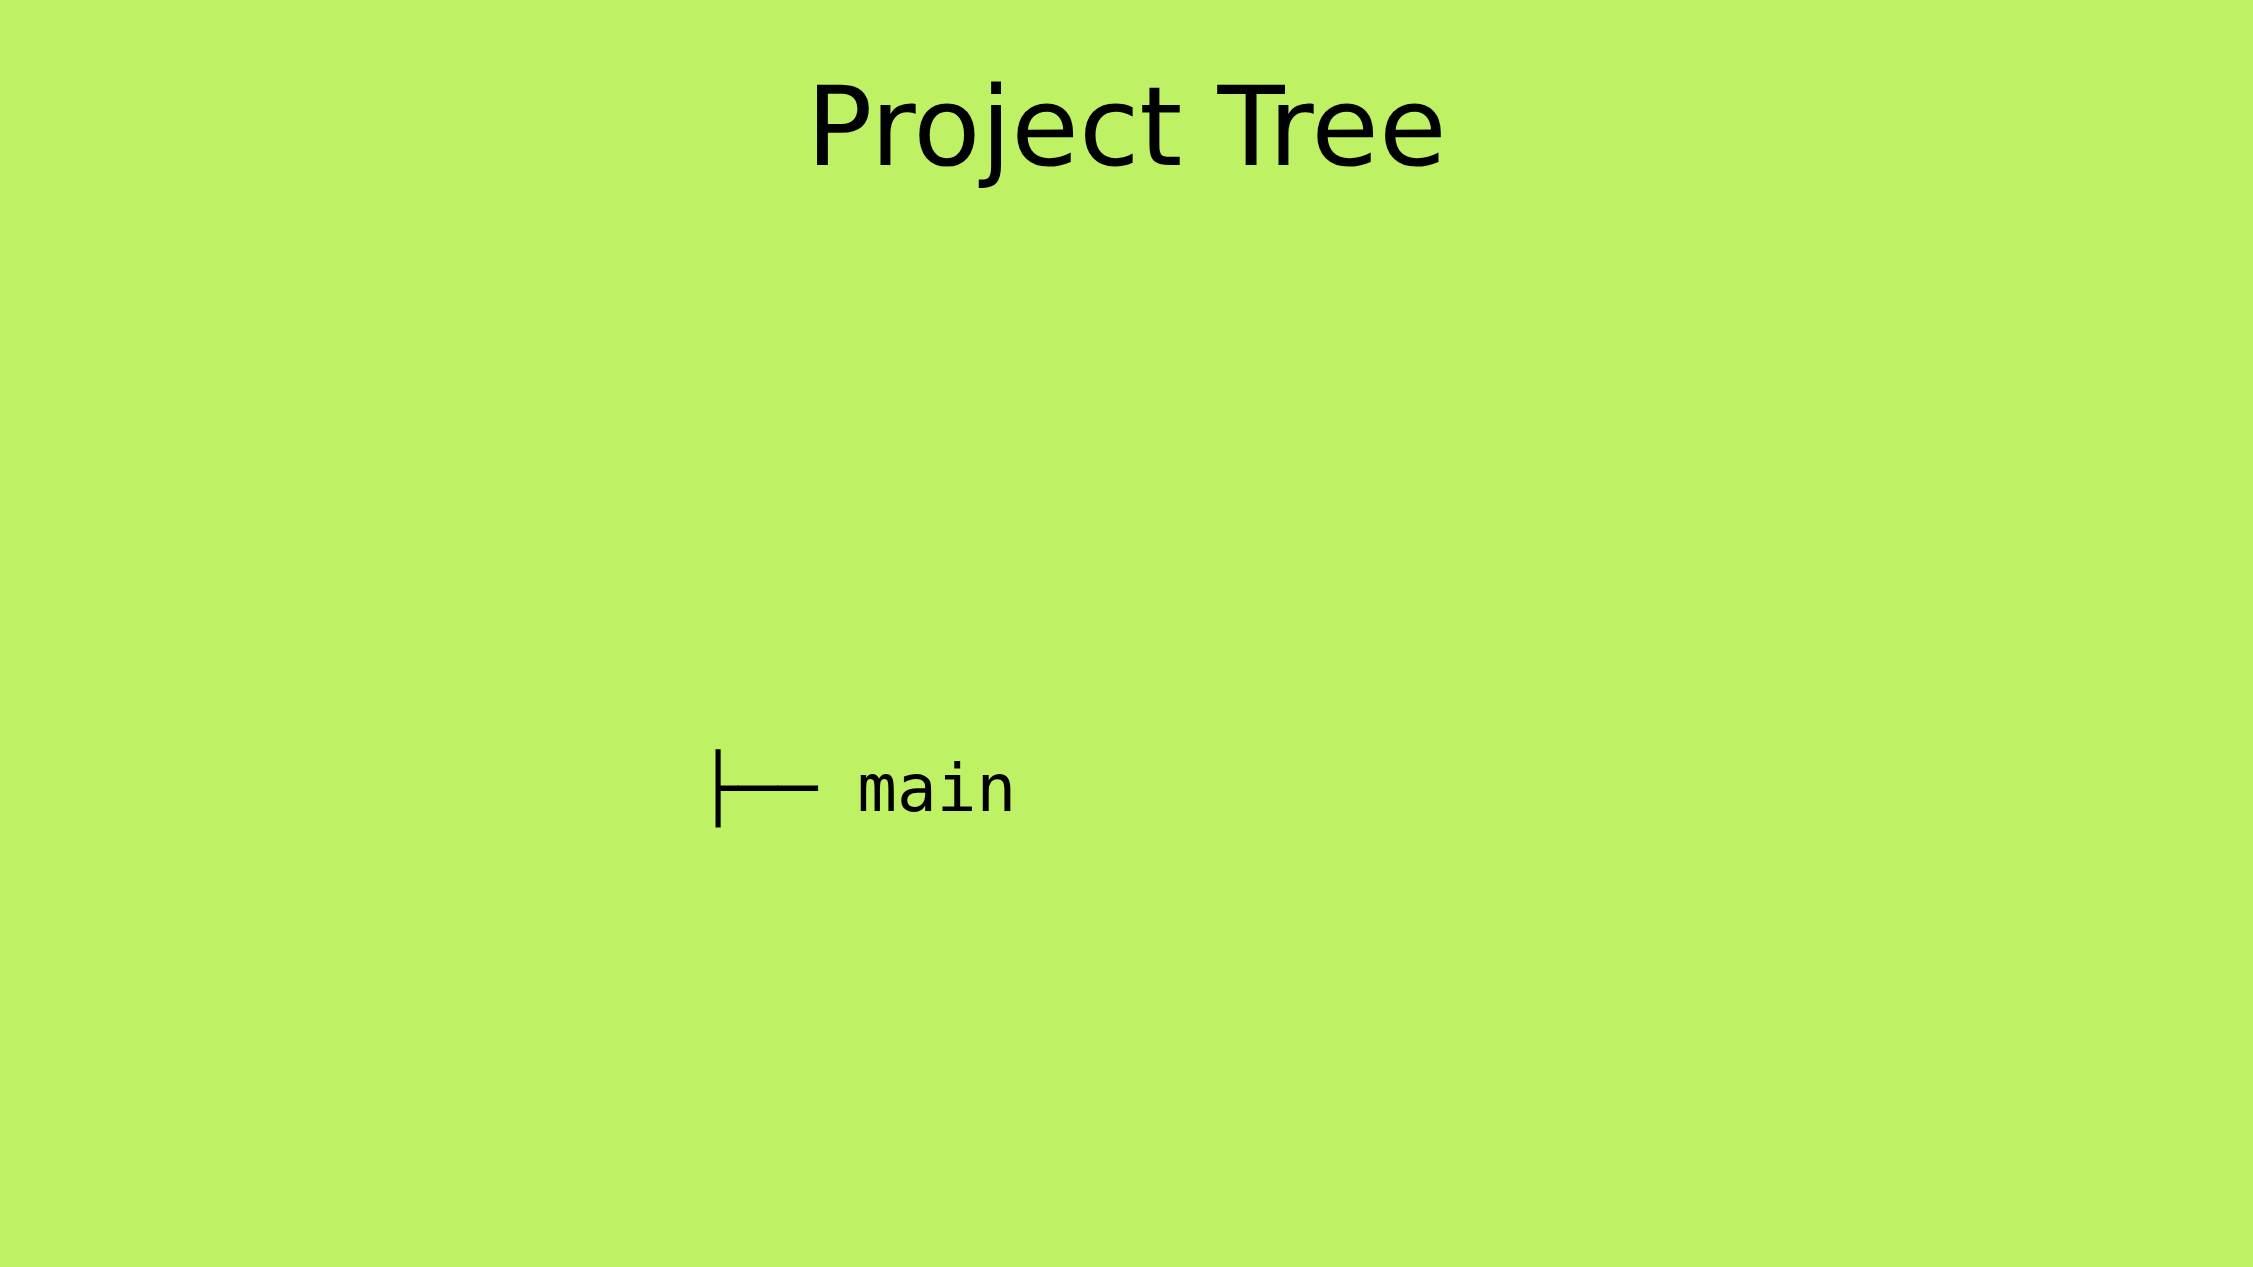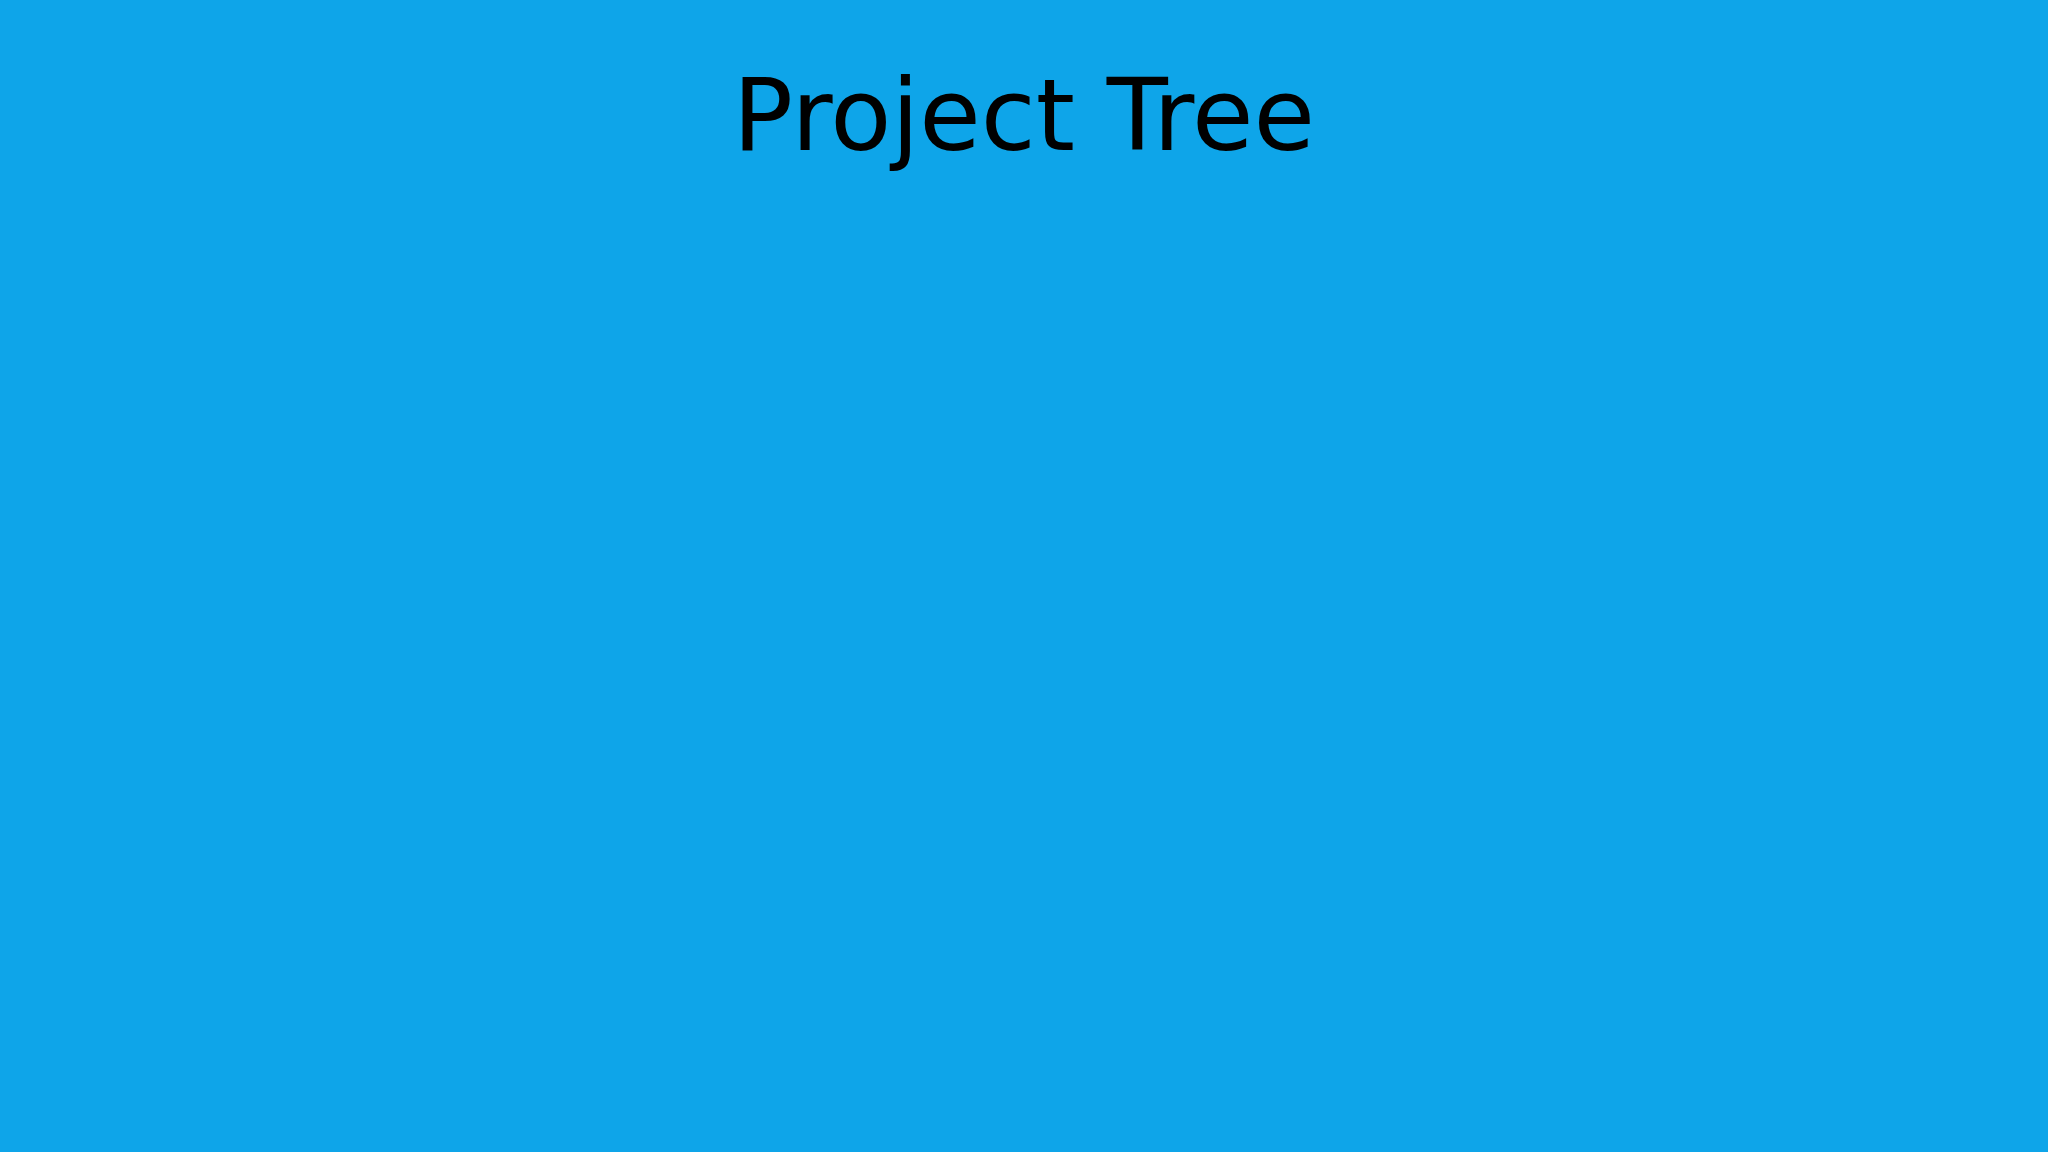--- a/index.html
+++ b/index.html
@@ -5,21 +5,21 @@
 <style>
   html, body {
     margin: 0;
     padding: 0;
     background: #ffffff;
   }
   #page {
     position: relative;
     width: 2048px;
     height: 1152px;
-    background: #0ea5e9;
+    background: #bef264;
     overflow: hidden;
     font-family: "DejaVu Sans", "Liberation Sans", sans-serif;
     -webkit-font-smoothing: antialiased;
   }
   #page-title {
     position: absolute;
     left: 0;
     top: 56px;
     width: 2048px;
     text-align: center;
@@ -57,20 +57,23 @@
 </style>
 </head>
 <body>
 
 <div id="page">
 
   <div id="page-title">Project Tree</div>
 
   <div id="tree-block">
 
+    <span class="tree-row">
+      <span class="tree-prefix">├── </span><span class="tree-label">main</span>
+    </span>
 
 
     
 
     
 
     
 
   </div>
 

